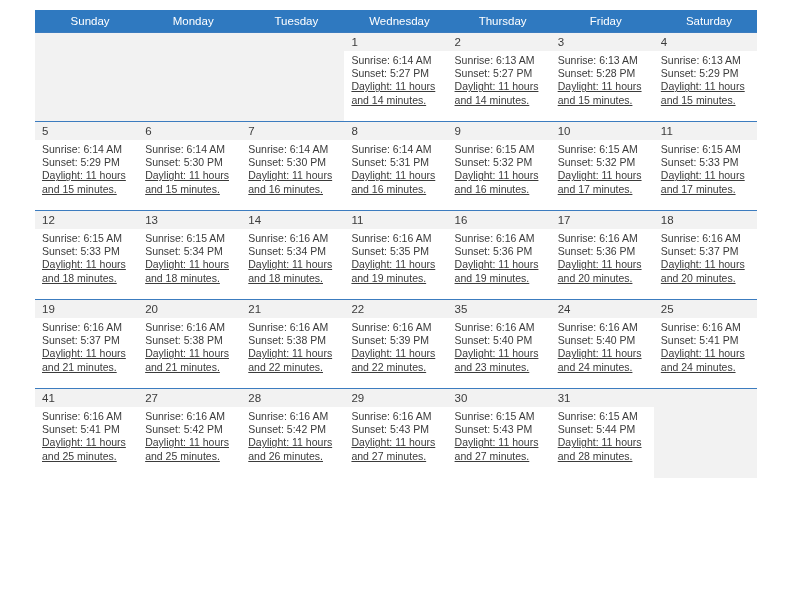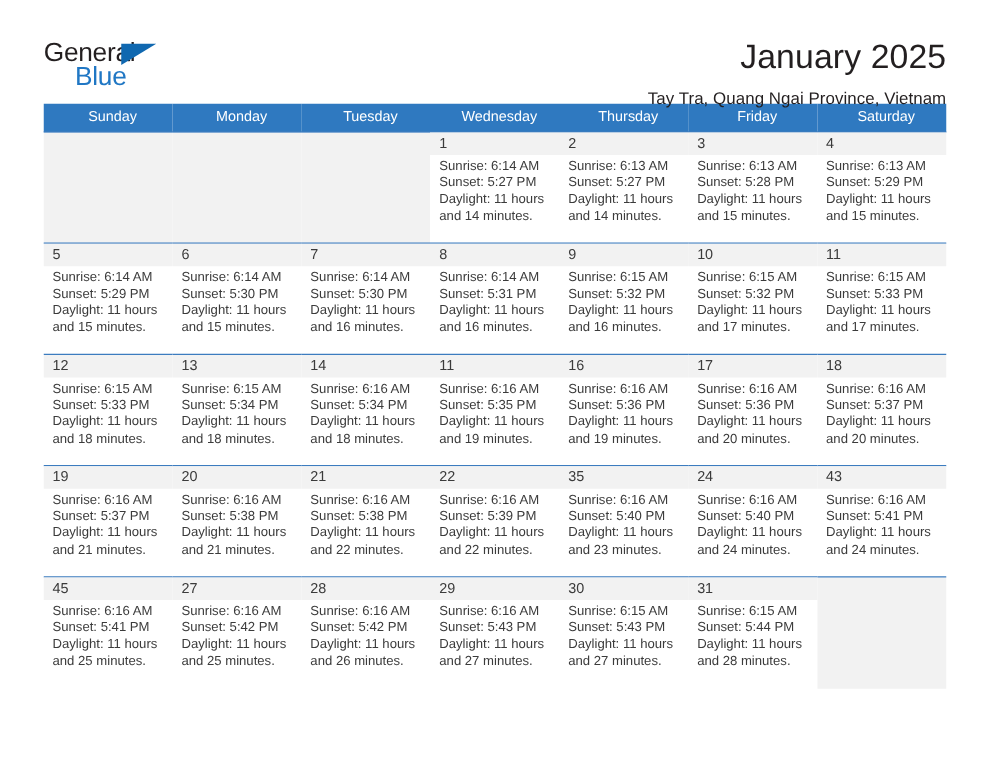--- a/index.html
+++ b/index.html
@@ -112,41 +112,30 @@
     height: 18px;
     line-height: 12px;
   }
   .dayinfo {
     padding: 3px 6px 0 7px;
     font-size: 10.5px;
     line-height: 13.2px;
     color: #3b3b3b;
   }
   .dayinfo div { white-space: nowrap; }
-  .dayinfo .daylight { white-space: normal; }
+  .dayinfo .daylight { white-space: normal; text-decoration: underline; }
   td.blank {
     background: #f2f2f2;
   }
 </style>
 </head>
 <body>
 
 <div class="page">
 
-  <div class="header">
-    <div class="logo">
-      <span class="logo-general">General</span>
-      <span class="logo-triangle"></span>
-      <span class="logo-blue">Blue</span>
-    </div>
-    <div class="titleblock">
-      <div class="cal-title">January 2025</div>
-      <div class="cal-subtitle">Tay Tra, Quang Ngai Province, Vietnam</div>
-    </div>
-  </div>
 
   <table class="calendar">
     <thead>
       <tr>
         <th>Sunday</th>
         <th>Monday</th>
         <th>Tuesday</th>
         <th>Wednesday</th>
         <th>Thursday</th>
         <th>Friday</th>
@@ -399,33 +388,33 @@
               <div class="daynum">24</div>
               <div class="dayinfo">
                 <div>Sunrise: 6:16 AM</div>
                 <div>Sunset: 5:40 PM</div>
                 <div class="daylight">Daylight: 11 hours and 24 minutes.</div>
               </div>
             </div>
           </td>
           <td>
             <div class="daycell">
-              <div class="daynum">43</div>
+              <div class="daynum">25</div>
               <div class="dayinfo">
                 <div>Sunrise: 6:16 AM</div>
                 <div>Sunset: 5:41 PM</div>
                 <div class="daylight">Daylight: 11 hours and 24 minutes.</div>
               </div>
             </div>
           </td>
         </tr>
         <tr>
           <td>
             <div class="daycell">
-              <div class="daynum">45</div>
+              <div class="daynum">41</div>
               <div class="dayinfo">
                 <div>Sunrise: 6:16 AM</div>
                 <div>Sunset: 5:41 PM</div>
                 <div class="daylight">Daylight: 11 hours and 25 minutes.</div>
               </div>
             </div>
           </td>
           <td>
             <div class="daycell">
               <div class="daynum">27</div>

